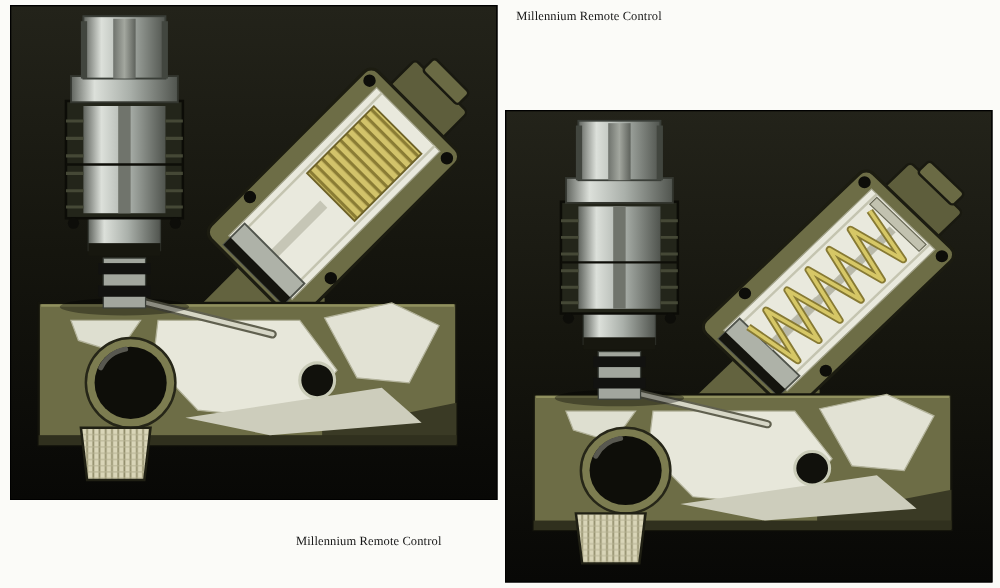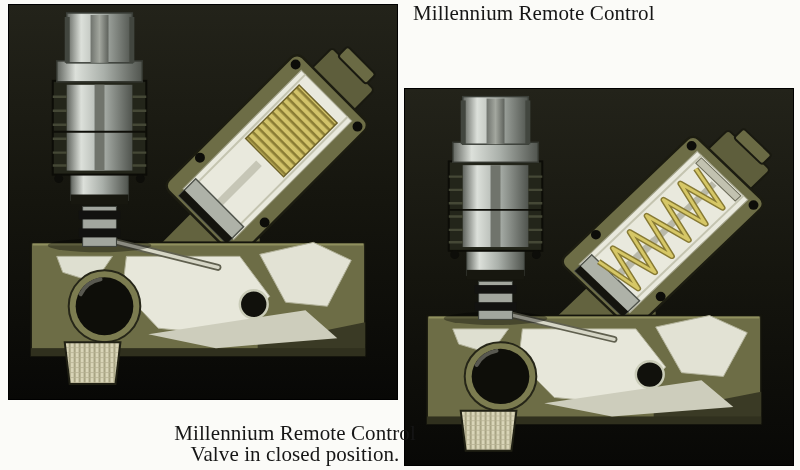--- a/index.html
+++ b/index.html
@@ -12,21 +12,21 @@
   .panel {
     position: absolute;
     border: 1px solid #000;
     background: #0c0c08;
   }
   .panel svg { display: block; width: 100%; height: 100%; }
   .panel-closed { left: 8px; top: 4px; width: 390px; height: 396px; }
   .panel-open   { left: 404px; top: 88px; width: 390px; height: 378px; }
   .caption {
     position: absolute;
-    font-size: 21px; line-height: 21px;
+    font-size: 10px; line-height: 21px;
     color: #161616; letter-spacing: 0.1px;
   }
   .caption-open   { left: 413px; top: 3px; }
   .caption-closed { left: 150px; top: 423px; width: 290px; text-align: center; }
   .defs-holder { position: absolute; width: 0; height: 0; overflow: hidden; }
 </style>
 </head>
 <body>
 
 <svg class="defs-holder" aria-hidden="true">
@@ -148,14 +148,13 @@
     <use href="#spring-open-art"></use>
   </svg>
 </figure>
 
 <div class="caption caption-open">
   <div>Millennium Remote Control</div>
 </div>
 
 <div class="caption caption-closed">
   <div>Millennium Remote Control</div>
-  <div>Valve in closed position.</div>
 </div>
 
 </body></html>

